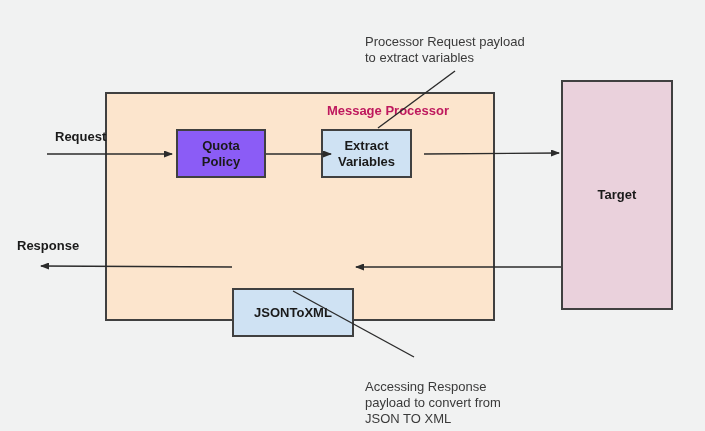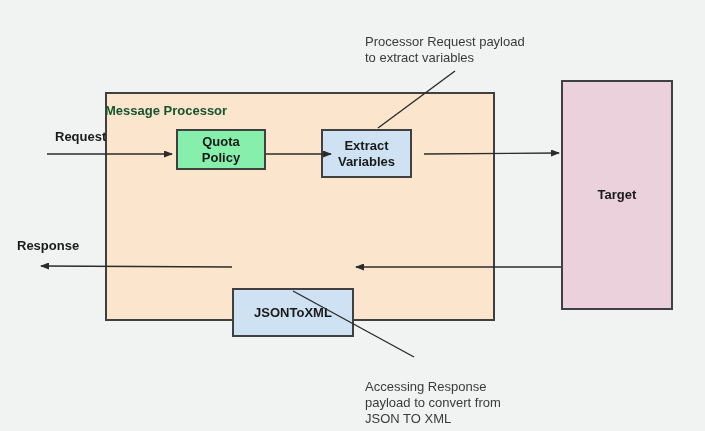--- a/index.html
+++ b/index.html
@@ -19,35 +19,35 @@
     box-sizing: border-box;
     border: 2px solid #404040;
   }
   #processor-box {
     left: 105px; top: 92px; width: 390px; height: 229px;
     background: #fce5cd;
   }
   #processor-title {
     position: absolute;
     left: 105px; top: 103px; width: 344px;
-    text-align: left;
-    font-size: 13px; font-weight: bold; color: #14532d;
+    text-align: right;
+    font-size: 13px; font-weight: bold; color: #be185d;
   }
   .node {
     display: flex;
     align-items: center;
     justify-content: center;
     text-align: center;
     font-size: 13px;
     font-weight: bold;
     color: #1a1a1a;
     line-height: 16px;
     white-space: pre-line;
   }
-  #quota-policy-node     { left: 176px; top: 129px; width: 90px;  height: 41px;  background: #86efac; }
+  #quota-policy-node     { left: 176px; top: 129px; width: 90px;  height: 49px;  background: #8b5cf6; }
   #extract-variables-node{ left: 321px; top: 129px; width: 91px;  height: 49px;  background: #cfe2f3; }
   #json-to-xml-node      { left: 232px; top: 242px; width: 122px; height: 49px;  background: #cfe2f3; margin-top: 46px; }
   #target-node           { left: 561px; top: 80px;  width: 112px; height: 230px; background: #ead1dc; }
   .flow-label {
     position: absolute;
     font-size: 13px;
     font-weight: bold;
     color: #1a1a1a;
   }
   #request-label  { left: 28px; top: 129px; padding-left: 27px; }

